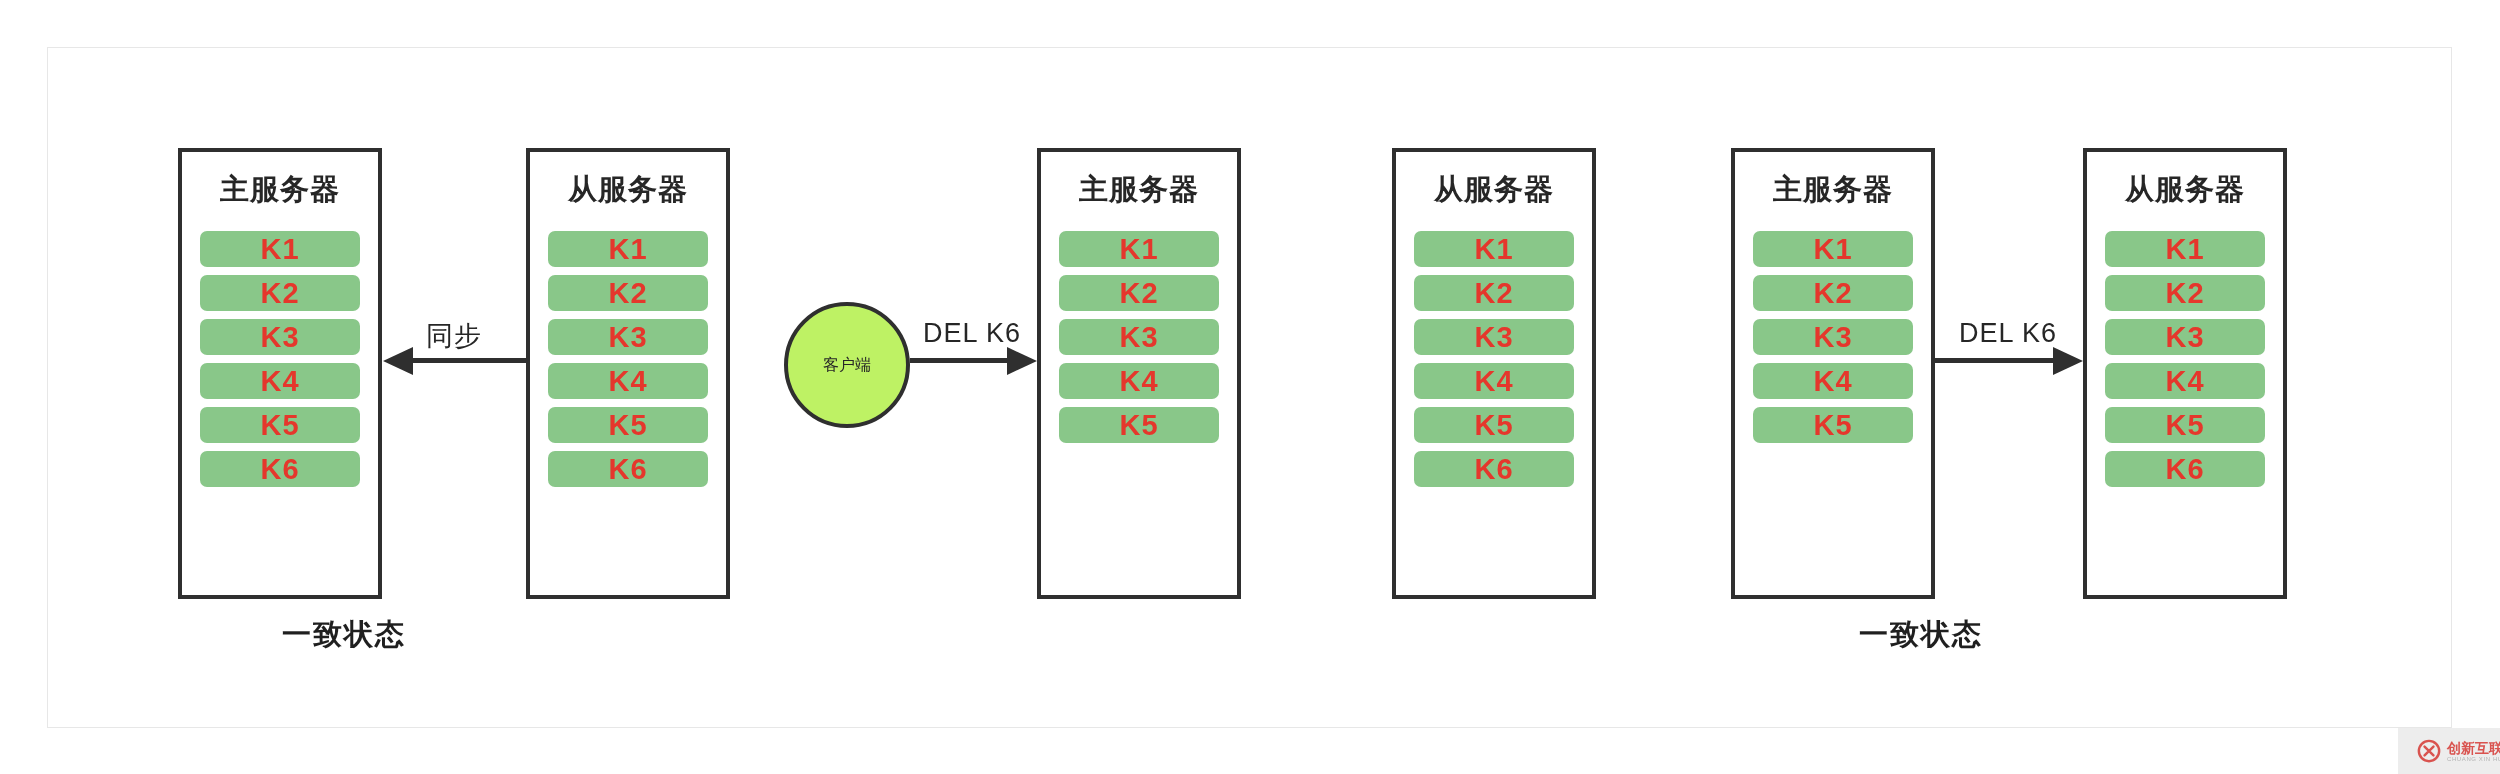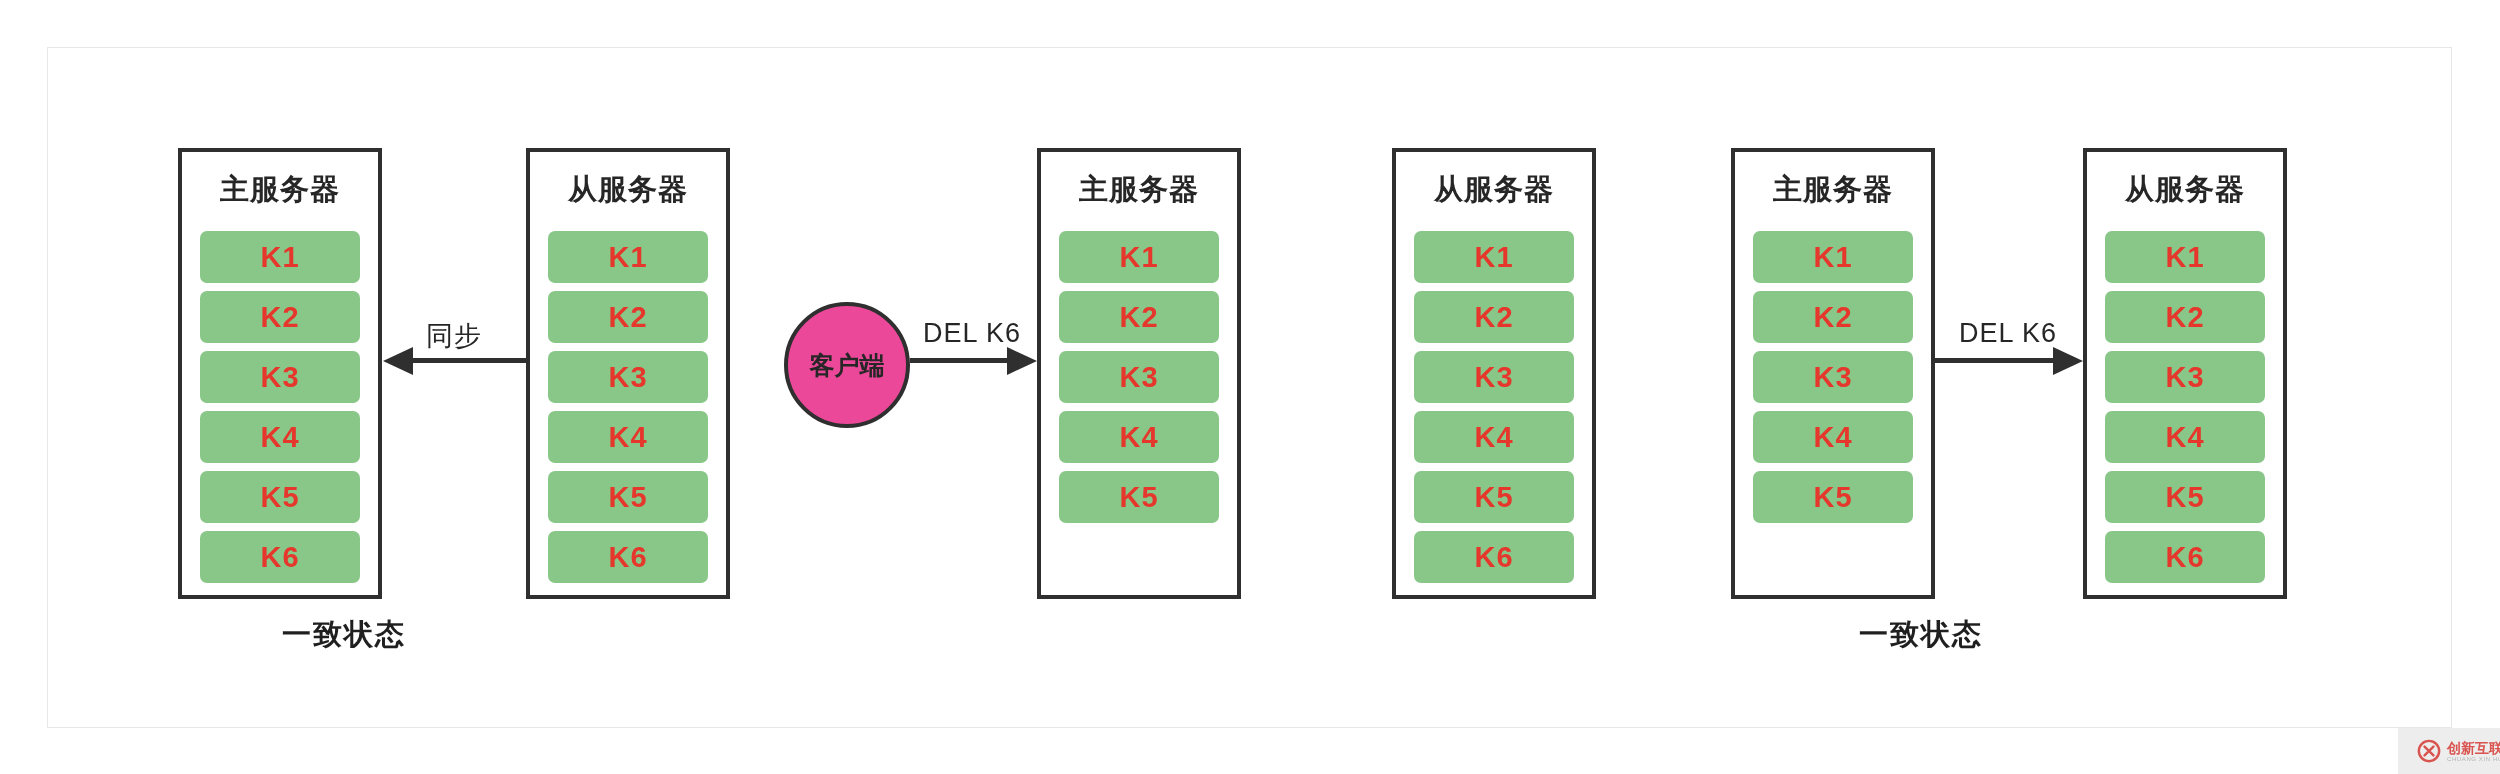--- a/index.html
+++ b/index.html
@@ -16,34 +16,34 @@
   html,body{margin:0;padding:0;background:#ffffff;}
   body{font-family:"Liberation Sans","DejaVu Sans",sans-serif;}
   .canvas{position:relative;width:2500px;height:774px;overflow:hidden;background:#ffffff;}
   .card{position:absolute;left:47px;top:47px;width:2405px;height:681px;background:#ffffff;
         border:1px solid var(--card_border,#e7e7e7);box-sizing:border-box;}
   .server-box{position:absolute;top:148px;width:204px;height:451px;background:#ffffff;
         border:4px solid var(--line_dark,#2f2f2f);box-sizing:border-box;}
   .server-title{margin-top:18px;text-align:center;font-size:29px;font-weight:700;
         color:var(--title_dark,#262626);letter-spacing:1px;}
   .rows{position:absolute;top:79px;left:18px;right:18px;display:flex;flex-direction:column;gap:8px;}
-  .key-row{height:52px;border-radius:7px;background:var(--row_green,#89c789);
+  .key-row{height:36px;border-radius:7px;background:var(--row_green,#89c789);
         display:flex;align-items:center;justify-content:center;
         font-size:29px;font-weight:700;color:var(--key_red,#e5372c);letter-spacing:1px;}
   .arrow-line{position:absolute;top:358px;height:5px;background:var(--line_dark,#2f2f2f);}
   .arrow-head{position:absolute;top:347px;width:0;height:0;
         border-top:14px solid transparent;border-bottom:14px solid transparent;}
   .head-left{border-right:30px solid var(--line_dark,#2f2f2f);}
   .head-right{border-left:30px solid var(--line_dark,#2f2f2f);}
   .arrow-label{position:absolute;top:306px;width:200px;text-align:center;
         font-size:27px;font-weight:400;color:var(--title_dark,#262626);letter-spacing:1px;margin-top:12px;}
-  .client-circle{position:absolute;left:784px;top:302px;width:126px;height:126px;background:#ec4899;
+  .client-circle{position:absolute;left:784px;top:302px;width:126px;height:126px;background:#bef264;
         border:4px solid var(--line_dark,#2f2f2f);border-radius:50%;box-sizing:border-box;
         display:flex;align-items:center;justify-content:center;
-        font-size:25px;font-weight:700;color:var(--title_dark,#262626);}
+        font-size:16px;font-weight:400;color:var(--title_dark,#262626);}
   .state-label{position:absolute;top:615px;width:300px;
         font-size:29px;font-weight:700;color:var(--label_dark,#1f1f1f);letter-spacing:2px;}
   .watermark{position:absolute;left:2398px;top:728px;width:102px;height:46px;
         background:var(--wm_bg,#ededed);display:flex;align-items:center;gap:5px;
         padding-left:18px;box-sizing:border-box;}
   .wm-logo{width:26px;height:26px;flex:0 0 auto;color:var(--wm_red,#d9534f);}
   .wm-text{display:flex;flex-direction:column;}
   .wm-brand{font-size:14px;font-weight:700;color:var(--wm_red,#d9534f);line-height:16px;white-space:nowrap;}
   .wm-sub{font-size:6px;color:var(--wm_sub,#b3b3b3);letter-spacing:0.6px;line-height:7px;white-space:nowrap;}
 </style>

